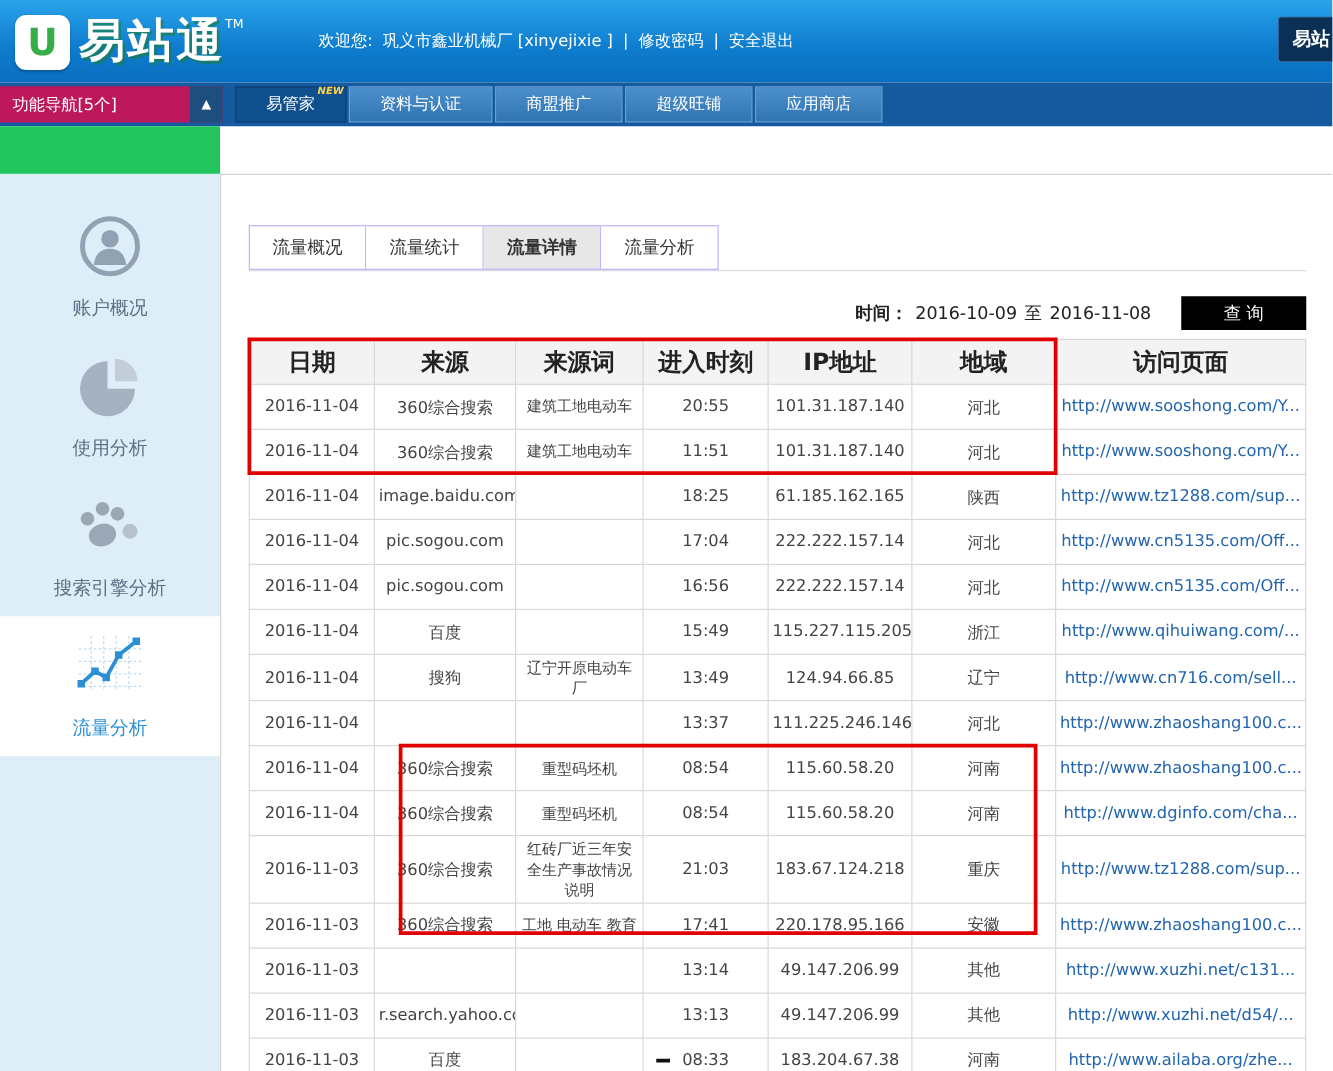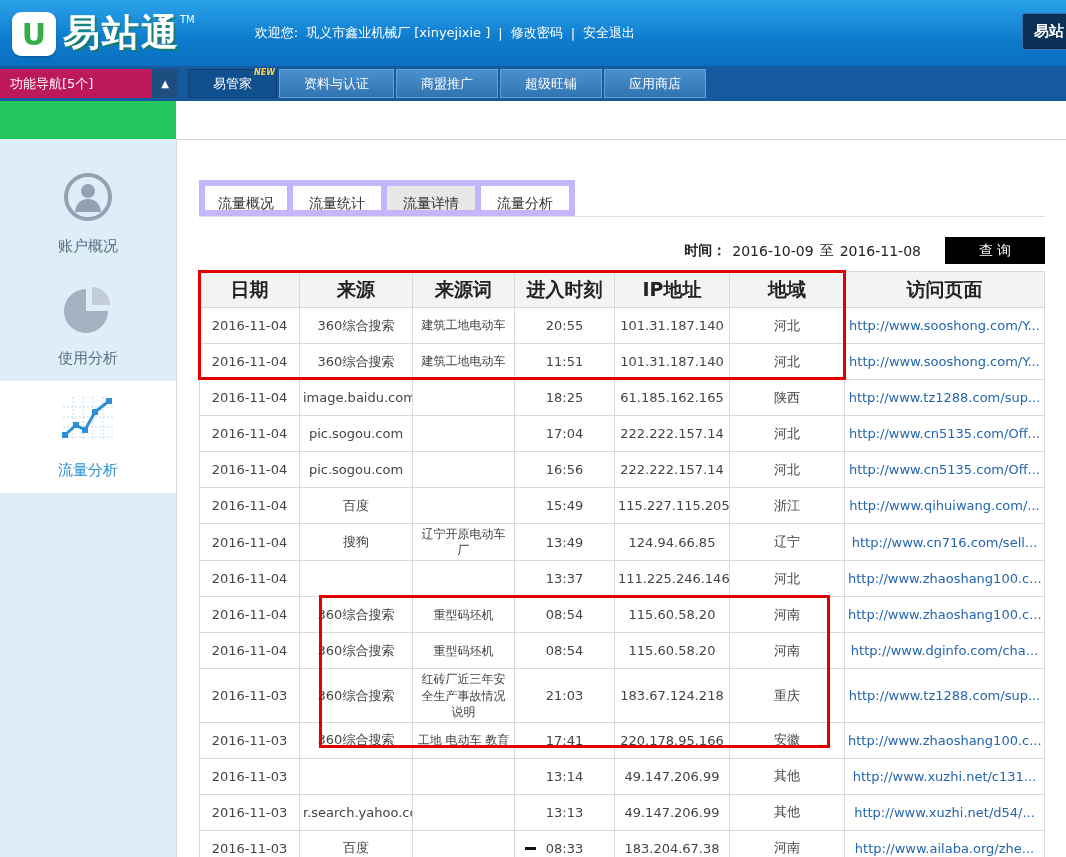--- a/index.html
+++ b/index.html
@@ -32,23 +32,23 @@
   .sidebar-inner { margin-top:38px; flex:1; background:#ddeef8; padding-top:18px; }
   .side-item { height:112px; display:flex; flex-direction:column; align-items:center; justify-content:center; cursor:pointer; }
   .side-item .lbl { margin-top:10px; font-size:15px; color:#5d6f82; }
   .side-item.active { background:#fff; }
   .side-item.active .lbl { color:#2b8fd6; }
 
   .content { flex:1; margin-top:38px; border-top:1px solid #d5d5d5; border-left:1px solid #d5d5d5; position:relative; background:#fff; }
 
   
   .tabs-row { margin:40px 21px 0 22px; display:flex; border-bottom:1px solid #ddd; height:37px; }
-  .ctab { width:94px; height:36px; line-height:34px; text-align:center; font-size:14px; color:#333; background:#fff; border:6px solid #c4b5fd; cursor:pointer; }
+  .ctab { width:94px; height:36px; line-height:34px; text-align:center; font-size:14px; color:#333; background:#fff; border:1px solid #c4b5fd; cursor:pointer; }
   .ctab + .ctab { border-left:none; }
-  .ctab.active { background:#e7e7e7; }
+  .ctab.active { background:#e7e7e7;font-weight:bold; }
 
   
   .filter-row { margin:20px 21px 0 0; height:27px; display:flex; justify-content:flex-end; align-items:center; font-size:14px; color:#222; gap:6px; }
   .filter-row .tlabel { font-weight:bold; }
   .dateval { cursor:pointer; }
   .qbtn { width:100px; height:27px; background:#000000; color:#fff; border:none; font-size:14px; margin-left:18px; cursor:pointer; }
 
   
   .table-wrap { margin:7px 21px 0 22px; }
   table.report { width:845px; border-collapse:collapse; table-layout:fixed; }
@@ -130,20 +130,32 @@
         <div class="side-item">
           <span>
             <svg width="52" height="52" viewBox="0 0 52 52">
               <path d="M24 28 L24 6 A22 22 0 1 0 46 28 Z" fill="#a3b1c0"></path>
               <path d="M30 22 L30 4 A18 18 0 0 1 48 22 Z" fill="#c2cdd9"></path>
             </svg>
           </span>
           <span class="lbl">使用分析</span>
         </div>
 
+        <div class="side-item">
+          <span>
+            <svg width="52" height="52" viewBox="0 0 52 52">
+              <ellipse cx="20" cy="33" rx="11" ry="9" fill="#9aa8b6" transform="rotate(-15 20 33)"></ellipse>
+              <circle cx="8" cy="20" r="5.5" fill="#9aa8b6"></circle>
+              <circle cx="20" cy="12" r="5.5" fill="#9aa8b6"></circle>
+              <circle cx="32" cy="16" r="5.5" fill="#9aa8b6"></circle>
+              <circle cx="42" cy="30" r="6" fill="#b6c1cc"></circle>
+            </svg>
+          </span>
+          <span class="lbl">搜索引擎分析</span>
+        </div>
 
         <div class="side-item active">
           <span>
             <svg width="54" height="52" viewBox="0 0 54 52">
               <g stroke="#bcd9ef" stroke-width="1" stroke-dasharray="2,2">
                 <line x1="2" y1="12" x2="52" y2="12"></line>
                   <line x1="2" y1="22" x2="52" y2="22"></line>
                 <line x1="2" y1="32" x2="52" y2="32"></line>
                   <line x1="2" y1="42" x2="52" y2="42"></line>
                 <line x1="12" y1="2" x2="12" y2="46"></line>

